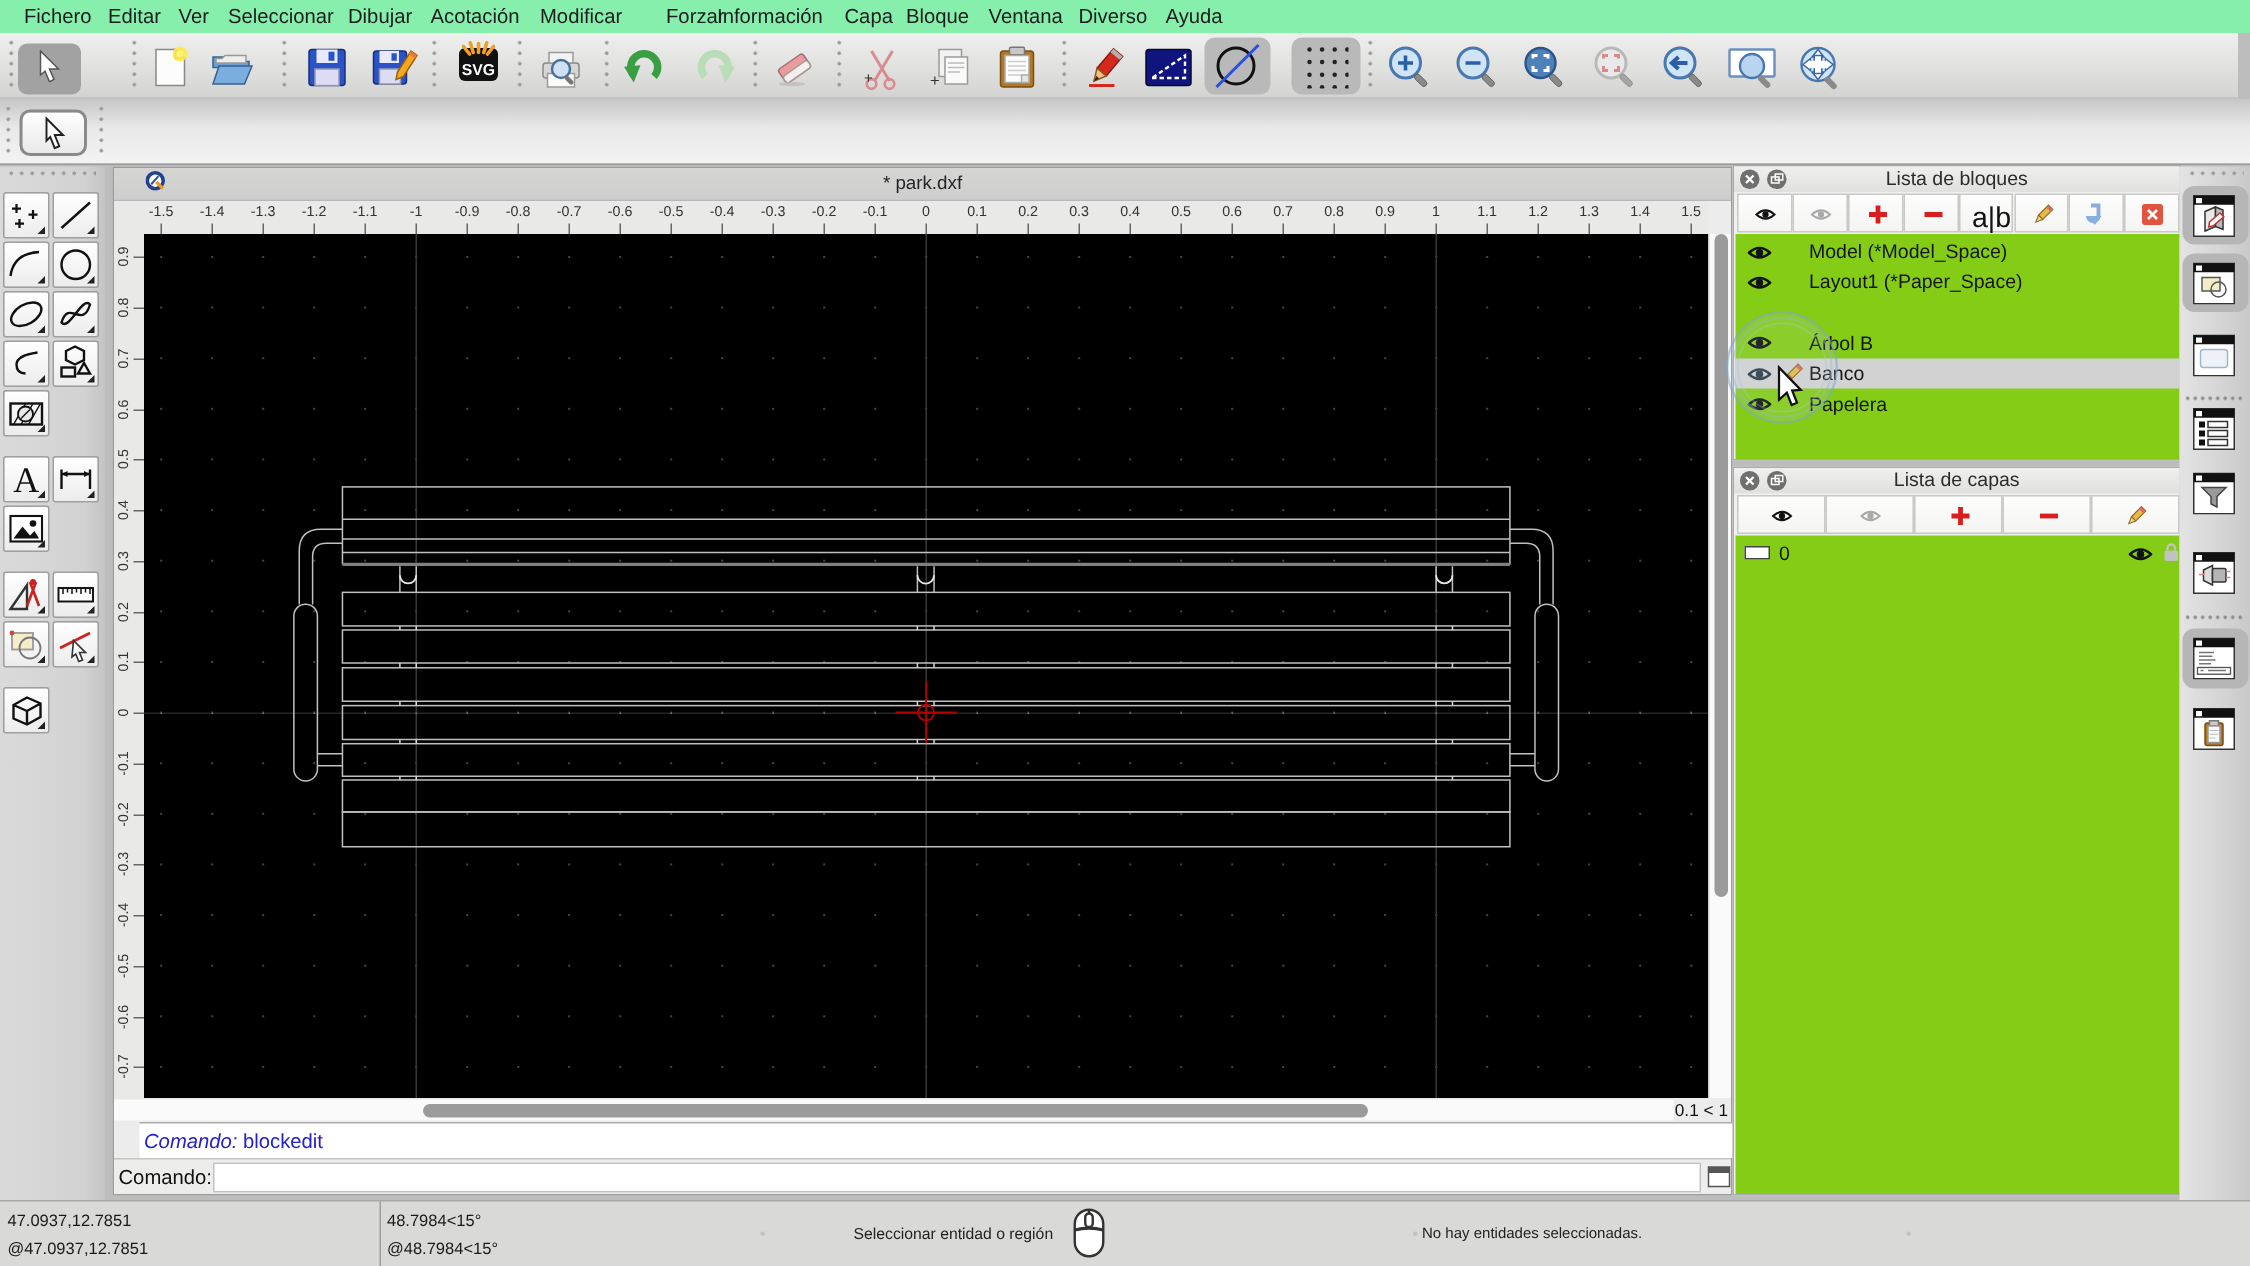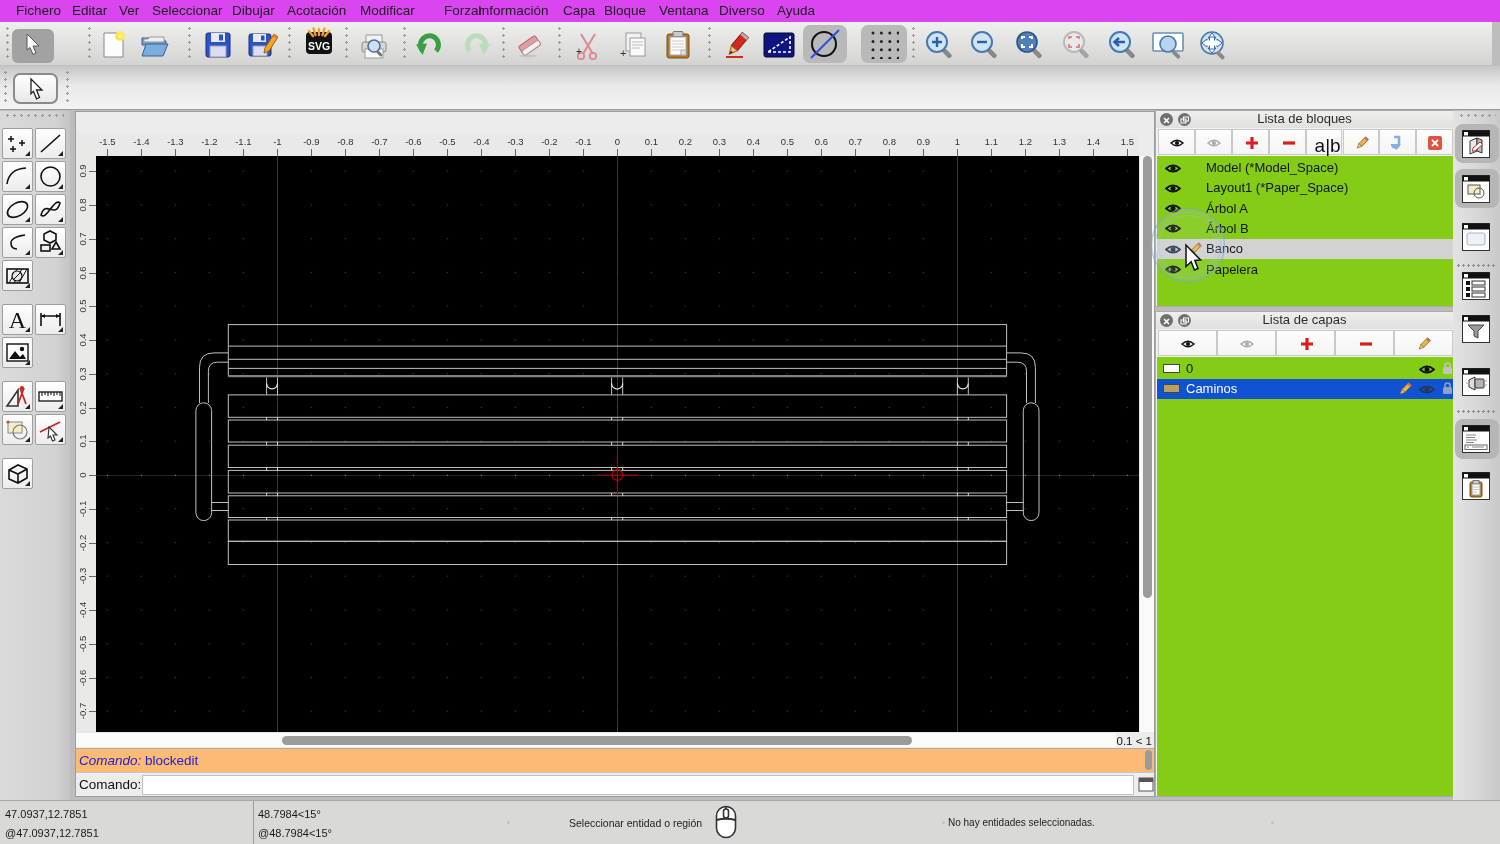--- a/index.html
+++ b/index.html
@@ -1,18 +1,18 @@
 <!DOCTYPE html>
 <html><head><meta charset="utf-8">
 <style>
 *{margin:0;padding:0;box-sizing:border-box}
 html,body{width:1500px;height:844px;overflow:hidden;background:#bdbdbd;
  font-family:"Liberation Sans",sans-serif;-webkit-font-smoothing:antialiased}
 .abs{position:absolute}
-#menubar{position:absolute;left:0;top:0;width:1500px;height:22px;background:#d946ef;
+#menubar{position:absolute;left:0;top:0;width:1500px;height:22px;background:#86efac;
  font-size:13.5px;color:#1d1d1f;white-space:nowrap}
 #menubar span{position:absolute;top:3px}
 #tb1{position:absolute;left:0;top:22px;width:1492px;height:44px;
  background:linear-gradient(#efefed,#dcdcda 70%,#d3d3d1);border-bottom:1px solid #bfbfbd}
 #tb2{position:absolute;left:0;top:66px;width:1500px;height:44px;
  background:linear-gradient(#c6c6c6,#e9e9e9 45%,#f3f3f3);border-bottom:1px solid #9b9b9b}
 .vsep{position:absolute;top:5px;width:3px;height:34px;
  background-image:radial-gradient(circle at 1.5px 1.5px,#9a9a9a 1.1px,transparent 1.4px);
  background-size:3px 7px}
 #palette{position:absolute;left:0;top:111px;width:70px;height:689px;
@@ -36,21 +36,21 @@
 .hlab{position:absolute;top:2px;font-size:9.5px;color:#333;transform:translateX(-50%)}
 .vtick{position:absolute;left:13px;width:7px;height:1px;background:#666}
 .vlab{position:absolute;left:-3px;width:20px;height:10px;line-height:10px;font-size:9.5px;
  color:#333;text-align:center;transform:rotate(-90deg);transform-origin:10px 5px}
 #vscroll{position:absolute;left:1063px;top:44px;width:15px;height:576px;background:#fafafa;
  border-left:1px solid #e8e8e8}
 #hscroll{position:absolute;left:0;top:620px;width:1040px;height:15px;background:#fafafa;
  border-top:1px solid #e8e8e8}
 #zoomlab{position:absolute;left:1040px;top:620px;width:38px;height:16px;background:#ececec;
  font-size:11.5px;color:#111;text-align:right;padding-right:2px;padding-top:3px}
-#history{position:absolute;left:0;top:636px;width:1078px;height:24px;background:#fdba74;
+#history{position:absolute;left:17px;top:636px;width:1078px;height:24px;background:#ffffff;
  border-top:1px solid #ababab;font-size:13.5px;color:#2222cc;padding:4px 0 0 3px}
 #cmdrow{position:absolute;left:0;top:660px;width:1078px;height:24px;background:#ededec;
  border-top:1px solid #c6c6c6;font-size:13.5px;color:#111}
 #cmdinput{position:absolute;left:66px;top:2px;width:992px;height:20px;background:#fff;
  border:1px solid #c2c2c2}
 #statusbar{position:absolute;left:0;top:800px;width:1500px;height:44px;background:#d9d9d8;
  border-top:1px solid #a9a9a9;font-size:11px;color:#1a1a1a}
 .panel{position:absolute;background:#f0f0ef;border:1px solid #ababab}
 .phead{position:absolute;left:0;top:0;width:100%;height:17px;
  background:linear-gradient(#efefee,#e0e0df);font-size:13px;color:#2c2c2c;text-align:center}
@@ -393,20 +393,28 @@
       <div class="corner"></div>
     </div>
     <div class="pbtn" style="left:2px;top:347px">
       <svg class="abs" width="29" height="29" viewBox="0 0 29 29" style="">
         <path d="M6 11 L15 6 L24 10 L24 19 L15 24 L6 20 Z M6 11 L15 15 L24 10 M15 15 L15 24" fill="none" stroke="#111" stroke-width="1.6"></path>
       </svg>
       <div class="corner"></div>
     </div>
   </div>
 <div id="win">
+    <div id="titlebar">
+      <svg class="abs" width="14" height="14" viewBox="0 0 14 14" style="left:21px;top:2px">
+        <circle cx="6.5" cy="6.5" r="5.3" fill="#fff" stroke="#24418f" stroke-width="2.4"></circle>
+        <path d="M3.8 8.8 L8.6 3.4" stroke="#35559f" stroke-width="1.4"></path>
+        <path d="M7.2 7.2 L11.6 11.8" stroke="#e89a25" stroke-width="2.2"></path>
+      </svg>
+      <div class="abs" style="left:0;width:1078px;text-align:center;top:3px;font-size:12.5px;color:#242424">* park.dxf</div>
+    </div>
     <div id="hruler">
       <div class="htick" style="left:11.4px"></div>
       <div class="hlab" style="left:11.4px">-1.5</div>
       <div class="htick" style="left:45.4px"></div>
       <div class="hlab" style="left:45.4px">-1.4</div>
       <div class="htick" style="left:79.4px"></div>
       <div class="hlab" style="left:79.4px">-1.3</div>
       <div class="htick" style="left:113.4px"></div>
       <div class="hlab" style="left:113.4px">-1.2</div>
       <div class="htick" style="left:147.4px"></div>
@@ -666,27 +674,20 @@
         </svg>
         <div class="abs" style="left:49px;top:2.5px">Model (*Model_Space)</div>
       </div>
       <div class="lrow" style="top:21.8px;">
         <svg class="abs" width="16" height="11" viewBox="0 0 16 11" style="left:8px;top:5px">
           <path d="M1 5.5 Q8 -0.8 15 5.5 Q8 11.8 1 5.5 Z" fill="none" stroke="#111" stroke-width="1.7"></path>
           <circle cx="8" cy="5.5" r="2.5" fill="#111"></circle>
         </svg>
         <div class="abs" style="left:49px;top:2.5px">Layout1 (*Paper_Space)</div>
       </div>
-      <div class="lrow" style="top:42.1px;">
-        <svg class="abs" width="16" height="11" viewBox="0 0 16 11" style="left:8px;top:5px">
-          <path d="M1 5.5 Q8 -0.8 15 5.5 Q8 11.8 1 5.5 Z" fill="none" stroke="#111" stroke-width="1.7"></path>
-          <circle cx="8" cy="5.5" r="2.5" fill="#111"></circle>
-        </svg>
-        <div class="abs" style="left:49px;top:2.5px">Árbol A</div>
-      </div>
       <div class="lrow" style="top:62.4px;">
         <svg class="abs" width="16" height="11" viewBox="0 0 16 11" style="left:8px;top:5px">
           <path d="M1 5.5 Q8 -0.8 15 5.5 Q8 11.8 1 5.5 Z" fill="none" stroke="#111" stroke-width="1.7"></path>
           <circle cx="8" cy="5.5" r="2.5" fill="#111"></circle>
         </svg>
         <div class="abs" style="left:49px;top:2.5px">Árbol B</div>
       </div>
       <div class="lrow" style="top:82.7px;background:#d2d2d2;">
         <svg class="abs" width="16" height="11" viewBox="0 0 16 11" style="left:8px;top:5px">
           <path d="M1 5.5 Q8 -0.8 15 5.5 Q8 11.8 1 5.5 Z" fill="none" stroke="#2c3b49" stroke-width="1.7"></path>
@@ -756,39 +757,20 @@
         <div class="abs" style="left:29px;top:2.5px">0</div>
         <svg class="abs" width="16" height="11" viewBox="0 0 16 11" style="left:262px;top:5px">
           <path d="M1 5.5 Q8 -0.8 15 5.5 Q8 11.8 1 5.5 Z" fill="none" stroke="#111" stroke-width="1.7"></path>
           <circle cx="8" cy="5.5" r="2.5" fill="#111"></circle>
         </svg>
         <svg class="abs" width="13" height="13" viewBox="0 0 13 13" style="left:284px;top:3px">
           <rect x="2" y="5" width="9" height="7" rx="1.5" fill="#c2c2c2"></rect>
           <path d="M4 5 V3.5 A2.5 2.5 0 0 1 9 3.5 V5" fill="none" stroke="#c2c2c2" stroke-width="1.6"></path>
         </svg>
       </div>
-      <div class="lrow" style="top:21.8px;background:#1152d4;color:#fff;">
-        <div class="abs" style="left:6px;top:5px;width:17px;height:9px;background:#b8a064;border:1px solid #444"></div>
-        <div class="abs" style="left:29px;top:2.5px">Caminos</div>
-        <svg class="abs" width="16" height="16" viewBox="0 0 16 16" style="left:240px;top:2px">
-          <g transform="rotate(45 8 8)">
-            <rect x="6.2" y="1" width="4" height="9.5" fill="#e8b84b" stroke="#8a6a1a" stroke-width="0.8"></rect>
-            <rect x="6.2" y="1" width="4" height="2.2" fill="#d86a6a"></rect>
-            <path d="M6.2 10.5 L8.2 15 L10.2 10.5 Z" fill="#f0d0a0" stroke="#8a6a1a" stroke-width="0.7"></path>
-          </g>
-        </svg>
-        <svg class="abs" width="16" height="11" viewBox="0 0 16 11" style="left:262px;top:5px">
-          <path d="M1 5.5 Q8 -0.8 15 5.5 Q8 11.8 1 5.5 Z" fill="none" stroke="#223a55" stroke-width="1.7"></path>
-          <circle cx="8" cy="5.5" r="2.5" fill="#223a55"></circle>
-        </svg>
-        <svg class="abs" width="13" height="13" viewBox="0 0 13 13" style="left:284px;top:3px">
-          <rect x="2" y="5" width="9" height="7" rx="1.5" fill="#8fa3c0"></rect>
-          <path d="M4 5 V3.5 A2.5 2.5 0 0 1 9 3.5 V5" fill="none" stroke="#8fa3c0" stroke-width="1.6"></path>
-        </svg>
-      </div>
     </div>
   </div>
 <svg class="abs" width="80" height="80" viewBox="0 0 80 80" style="left:1148px;top:205px;z-index:8">
     <circle cx="40" cy="40" r="36.5" fill="rgba(210,225,240,0.10)" stroke="rgba(130,165,205,0.55)" stroke-width="1.6"></circle>
     <circle cx="40" cy="40" r="33" fill="none" stroke="rgba(150,180,215,0.42)" stroke-width="1.4"></circle>
     <circle cx="40" cy="40" r="29.5" fill="none" stroke="rgba(170,195,225,0.3)" stroke-width="1.2"></circle>
   </svg>
 <svg class="abs" width="22" height="30" viewBox="0 0 22 30" style="left:1183px;top:243px;z-index:9">
     <path d="M3 2 L3 23.5 L8.2 18.8 L11.4 27 L15 25.5 L11.8 17.4 L17.5 16.9 Z" fill="#fff" stroke="#111" stroke-width="1.5"></path>
   </svg>

